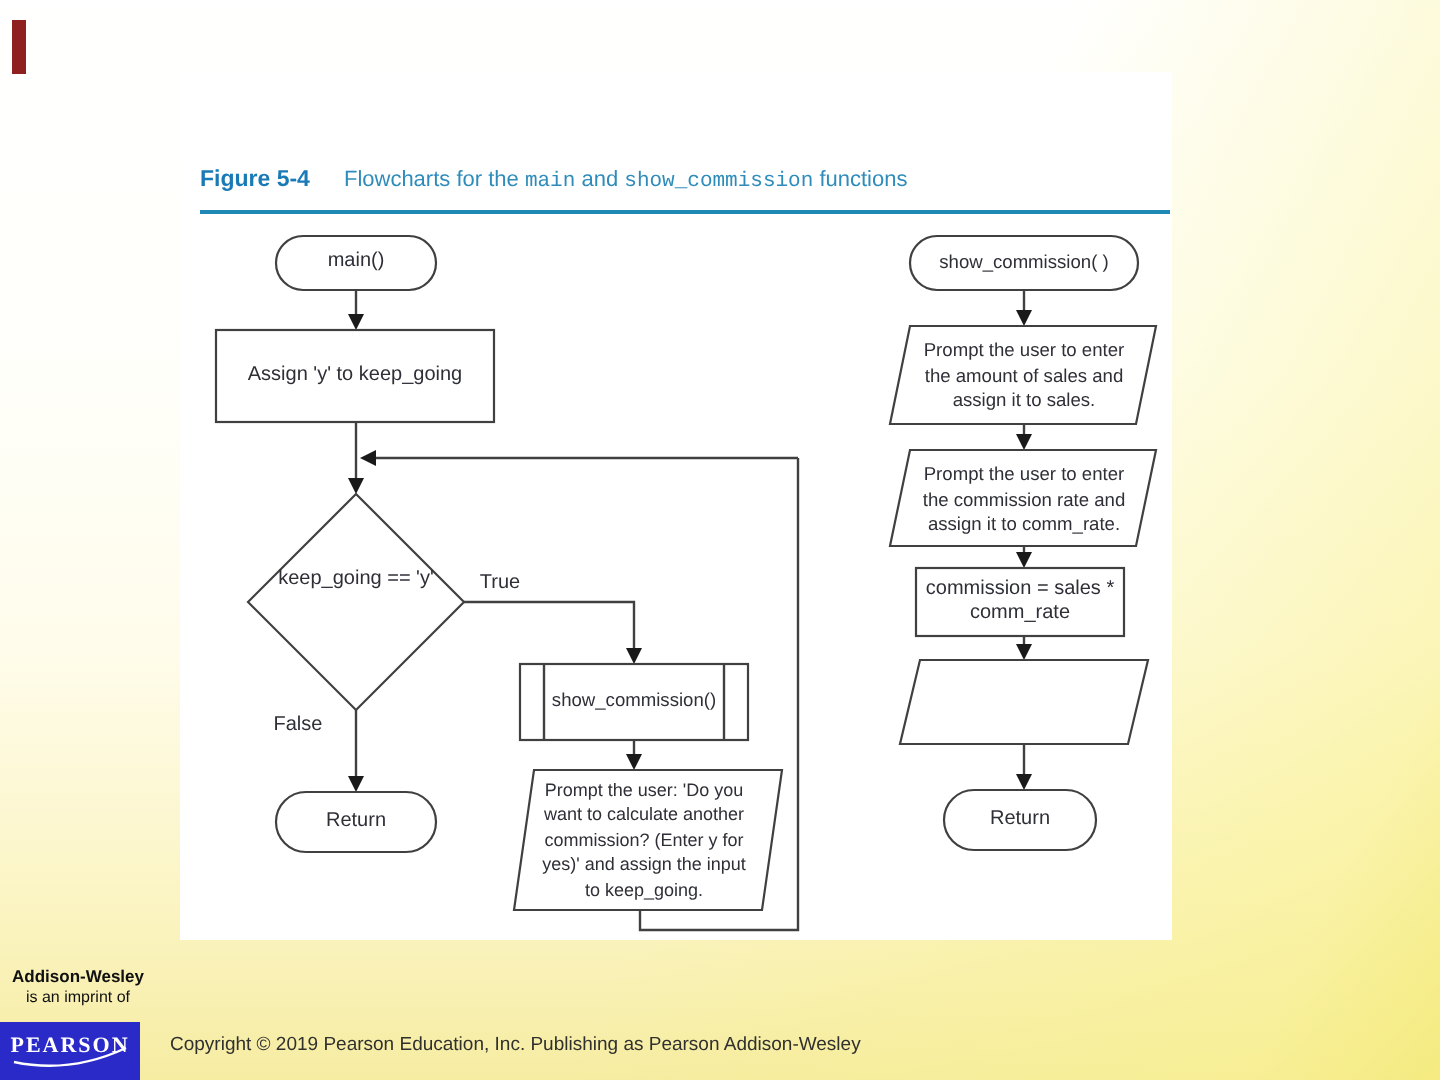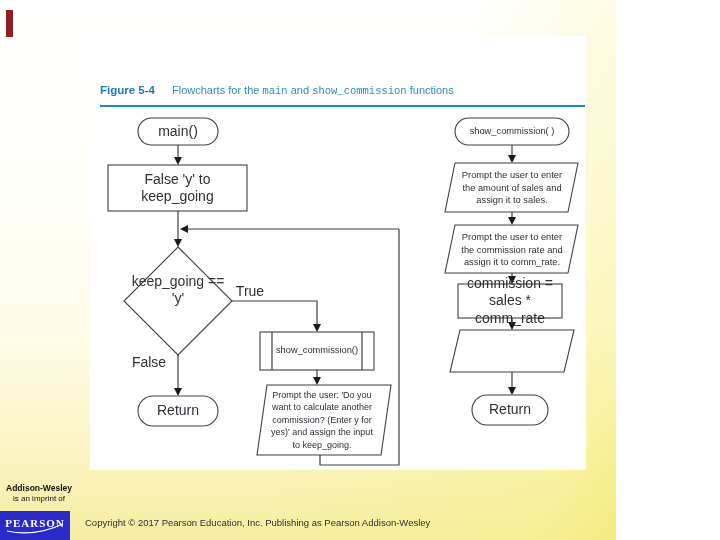--- a/index.html
+++ b/index.html
@@ -1,35 +1,35 @@
 <!DOCTYPE html>
 <html><head>
 <meta charset="utf-8">
 <style>
   html,body{margin:0;padding:0;}
   body{font-family:"Liberation Sans",sans-serif;}
   .slide{
-    position:relative;width:616px;height:540px;overflow:hidden;
+    position:relative;width:720px;height:540px;overflow:hidden;
     background:
       linear-gradient(115deg, rgba(250,243,150,0) 55%, rgba(248,240,140,0.55) 90%, rgba(244,234,120,0.8) 100%),
       linear-gradient(180deg,#ffffff 0%,#fffffa 35%,#fffceb 60%,#fbf5c6 82%,#f6eca2 100%);
   }
   .red-bar{position:absolute;left:6px;top:10px;width:7px;height:27px;background:#8e2020;}
   .figure-panel{position:absolute;left:90px;top:36px;width:496px;height:434px;background:#ffffff;}
   .fig-title{position:absolute;left:100px;top:84px;width:486px;display:flex;align-items:baseline;white-space:pre;}
   .fig-num{font-weight:bold;font-size:11.5px;color:#1a7ab6;margin-right:17px;}
   .fig-cap{font-size:11px;color:#2f8cba;}
   .fig-cap .code{font-family:"Liberation Mono",monospace;font-size:10.5px;}
   .rule{position:absolute;left:100px;top:105px;width:485px;height:2px;background:#1f88b4;}
   .chart-svg{position:absolute;left:0;top:0;width:720px;height:540px;}
   .chart-svg path, .chart-svg line, .chart-svg polyline{fill:none;stroke:#404040;stroke-width:1.2;}
   .chart-svg .shape{fill:#ffffff;stroke:#404040;stroke-width:1.1;}
   .chart-svg .head{fill:#1a1a1a;stroke:none;}
   .lbl{position:absolute;display:flex;align-items:center;justify-content:center;
-       text-align:center;font-size:14px;color:#2f2f38;line-height:1.25;}
+       text-align:center;font-size:10px;color:#2f2f38;line-height:1.25;}
   .ml{white-space:pre-line;}
   .small{font-size:9px;line-height:1.38;}
   .imprint{position:absolute;left:3px;top:484px;width:72px;text-align:center;color:#101010;}
   .imprint .l1{font-weight:bold;font-size:8.5px;line-height:1.15;}
   .imprint .l2{font-size:8px;line-height:1.15;}
   .pearson{position:absolute;left:0px;top:511px;width:70px;height:29px;background:#2a2ac8;
            display:flex;align-items:center;justify-content:center;}
   .pearson svg{position:absolute;left:0;top:0;}
   .pearson .word{position:relative;color:#ffffff;font-family:"Liberation Serif",serif;
            font-weight:bold;font-size:11px;letter-spacing:1px;margin-top:-6px;}
@@ -87,21 +87,21 @@
 
     <rect class="shape" x="455" y="118" width="114" height="27" rx="13.5"></rect>
     <polygon class="shape" points="455,163 578,163 568,212 445,212"></polygon>
     <polygon class="shape" points="455,225 578,225 568,273 445,273"></polygon>
     <rect class="shape" x="458" y="284" width="104" height="34"></rect>
     <polygon class="shape" points="460,330 574,330 564,372 450,372"></polygon>
     <rect class="shape" x="472" y="395" width="76" height="30" rx="15"></rect>
   </svg>
 
   <div class="lbl" style="left:138px;top:118px;width:80px;height:27px;">main()</div>
-  <div class="lbl" style="left:108px;top:165px;width:139px;height:46px;">False 'y' to keep_going</div>
+  <div class="lbl" style="left:108px;top:165px;width:139px;height:46px;">Assign 'y' to keep_going</div>
   <div class="lbl" style="left:124px;top:270px;width:108px;height:40px;">keep_going == 'y'</div>
   <div class="lbl" style="left:233px;top:286px;width:34px;height:12px;">True</div>
   <div class="lbl" style="left:131px;top:357px;width:36px;height:12px;">False</div>
   <div class="lbl" style="left:138px;top:396px;width:80px;height:30px;">Return</div>
   <div class="lbl" style="left:270px;top:332px;width:94px;height:38px;font-size:9.3px;">show_commission()</div>
   <div class="lbl ml small" style="left:260px;top:387px;width:124px;height:66px;">Prompt the user: 'Do you
 want to calculate another
 commission? (Enter y for
 yes)' and assign the input
 to keep_going.</div>
@@ -120,15 +120,15 @@
   <div class="imprint">
     <div class="l1">Addison-Wesley</div>
     <div class="l2">is an imprint of</div>
   </div>
   <div class="pearson">
     <svg width="70" height="29" viewBox="0 0 70 29">
       <path d="M7,20 Q35,26 63,13" stroke="#ffffff" stroke-width="1.2" fill="none"></path>
     </svg>
     <span class="word">PEARSON</span>
   </div>
-  <div class="copyright">Copyright © 2017 Pearson Education, Inc. Publishing as Pearson Addison-Wesley</div>
+  <div class="copyright">Copyright © 2019 Pearson Education, Inc. Publishing as Pearson Addison-Wesley</div>
 
 </div>
 
 </body></html>

